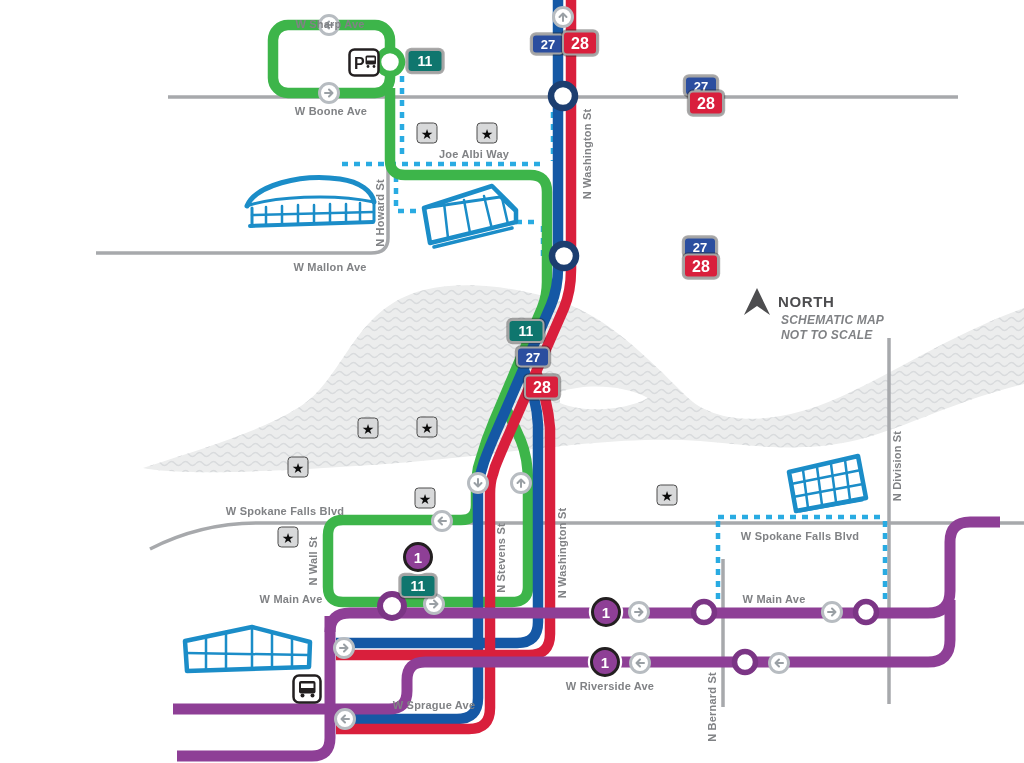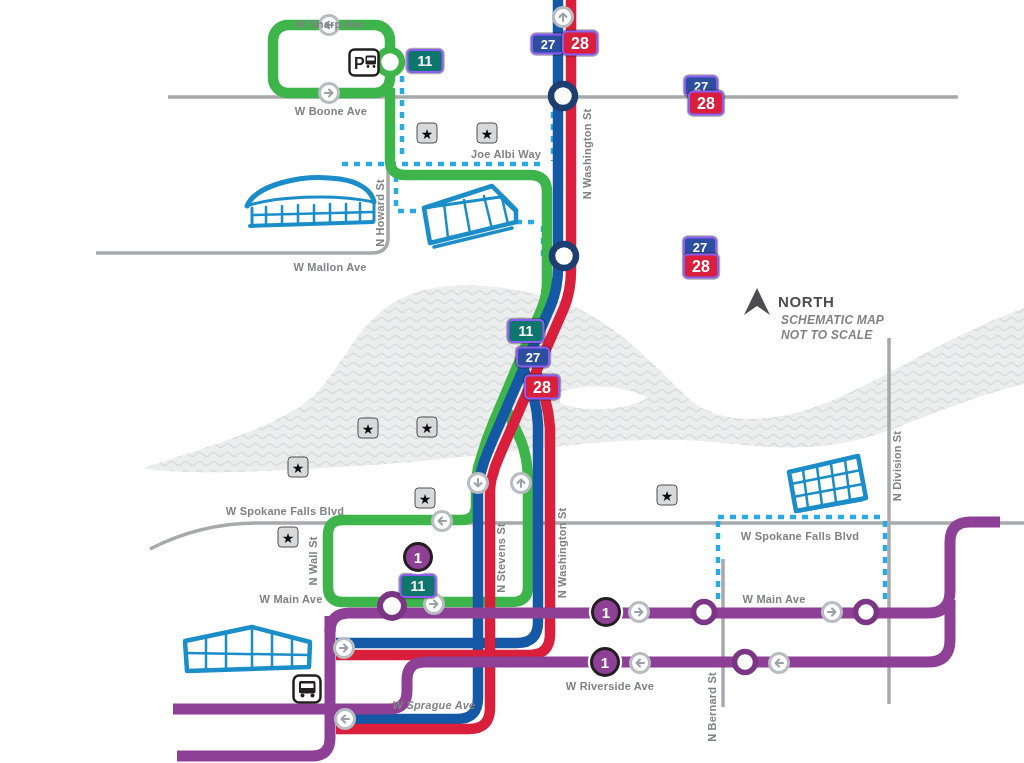--- a/index.html
+++ b/index.html
@@ -5,21 +5,21 @@
   html,body{margin:0;padding:0;background:#fff;}
   .stage{position:relative;width:1024px;height:763px;background:#ffffff;
          font-family:"Liberation Sans",sans-serif;overflow:hidden;}
   svg{position:absolute;left:0;top:0;}
   
   .lbl{position:absolute;font-size:11px;font-weight:bold;color:#808285;
        white-space:nowrap;transform:translate(-50%,-50%);letter-spacing:.2px;}
   .vlbl{transform:translate(-50%,-50%) rotate(-90deg);}
   
   .badge{position:absolute;transform:translate(-50%,-50%);color:#fff;font-weight:bold;
-         text-align:center;border:2px solid #8b5cf6;border-radius:5px;
+         text-align:center;border:2px solid #a3a3a3;border-radius:5px;
          box-shadow:0 0 0 1.2px rgba(35,31,32,.38);
          display:flex;align-items:center;justify-content:center;line-height:1;}
   .b27{width:30px;height:17px;background:#2b4e9f;font-size:13px;}
   .b28{width:32px;height:21px;background:#d91f3c;font-size:16px;}
   .b11{width:33px;height:20px;background:#0f766e;font-size:14px;}
   .c1{width:24px;height:24px;background:#8e3f96;border-radius:50%;
       border:3px solid #231f20;box-shadow:0 0 0 2.2px #fff;font-size:15px;}
   
   .star{position:absolute;width:19px;height:19px;background:#d8d9da;border:1.5px solid #4d4d4d;
         border-radius:4px;color:#0c0c0c;display:flex;align-items:center;justify-content:center;
@@ -168,34 +168,34 @@
       <rect x="301" y="683.5" width="12.5" height="4.5" fill="#fff"></rect>
       <circle cx="302.5" cy="695.5" r="2" fill="#231f20"></circle>
       <circle cx="312.5" cy="695.5" r="2" fill="#231f20"></circle>
     </g>
 
     <path d="M 757,288 L 770,315 L 757,306 L 744,315 Z" fill="#4d4d4f"></path>
   </svg>
 
   <div class="lbl" style="left:330px;top:24px;">W Sharp Ave</div>
   <div class="lbl" style="left:331px;top:111px;">W Boone Ave</div>
-  <div class="lbl" style="left:474px;top:154px;margin-left:32px;">Joe Albi Way</div>
+  <div class="lbl" style="left:474px;top:154px;">Joe Albi Way</div>
   <div class="lbl" style="left:330px;top:267px;">W Mallon Ave</div>
   <div class="lbl vlbl" style="left:380px;top:213px;">N Howard St</div>
   <div class="lbl vlbl" style="left:587px;top:154px;">N Washington St</div>
   <div class="lbl" style="left:285px;top:511px;">W Spokane Falls Blvd</div>
   <div class="lbl" style="left:800px;top:536px;">W Spokane Falls Blvd</div>
   <div class="lbl vlbl" style="left:897px;top:466px;">N Division St</div>
   <div class="lbl vlbl" style="left:313px;top:561px;">N Wall St</div>
   <div class="lbl vlbl" style="left:501px;top:558px;">N Stevens St</div>
   <div class="lbl vlbl" style="left:562px;top:553px;">N Washington St</div>
   <div class="lbl" style="left:291px;top:599px;">W Main Ave</div>
   <div class="lbl" style="left:774px;top:599px;">W Main Ave</div>
   <div class="lbl" style="left:610px;top:686px;">W Riverside Ave</div>
-  <div class="lbl" style="left:434px;top:705px;font-style:italic;">W Sprague Ave</div>
+  <div class="lbl" style="left:434px;top:705px;">W Sprague Ave</div>
   <div class="lbl vlbl" style="left:712px;top:707px;">N Bernard St</div>
 
   <div class="north-title" style="left:778px;top:293px;">NORTH</div>
   <div class="north-note" style="left:781px;top:313px;">SCHEMATIC MAP</div>
   <div class="north-note" style="left:781px;top:328px;">NOT TO SCALE</div>
 
   <div class="badge b11" style="left:425px;top:61px;">11</div>
   <div class="badge b27" style="left:548px;top:44px;">27</div>
   <div class="badge b28" style="left:580px;top:43px;">28</div>
   <div class="badge b27" style="left:701px;top:86px;">27</div>

